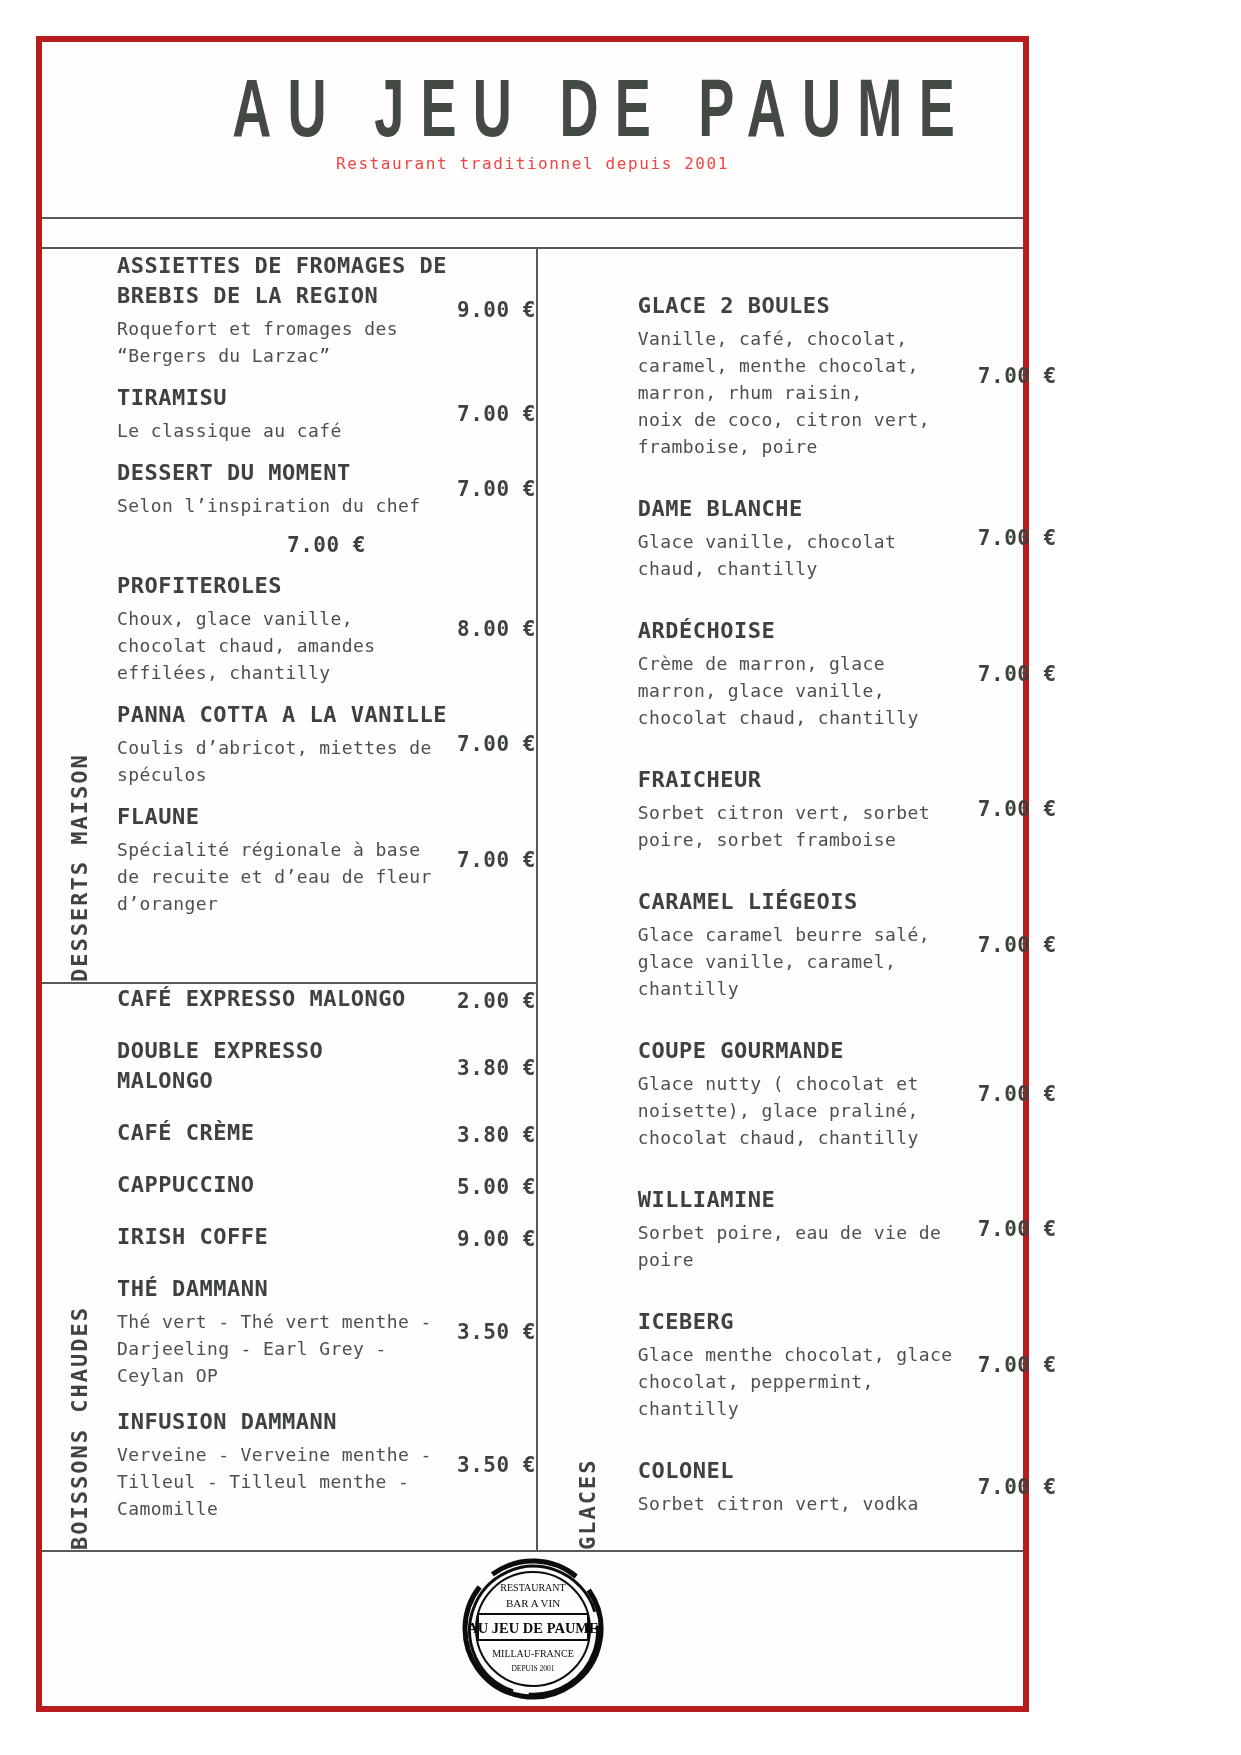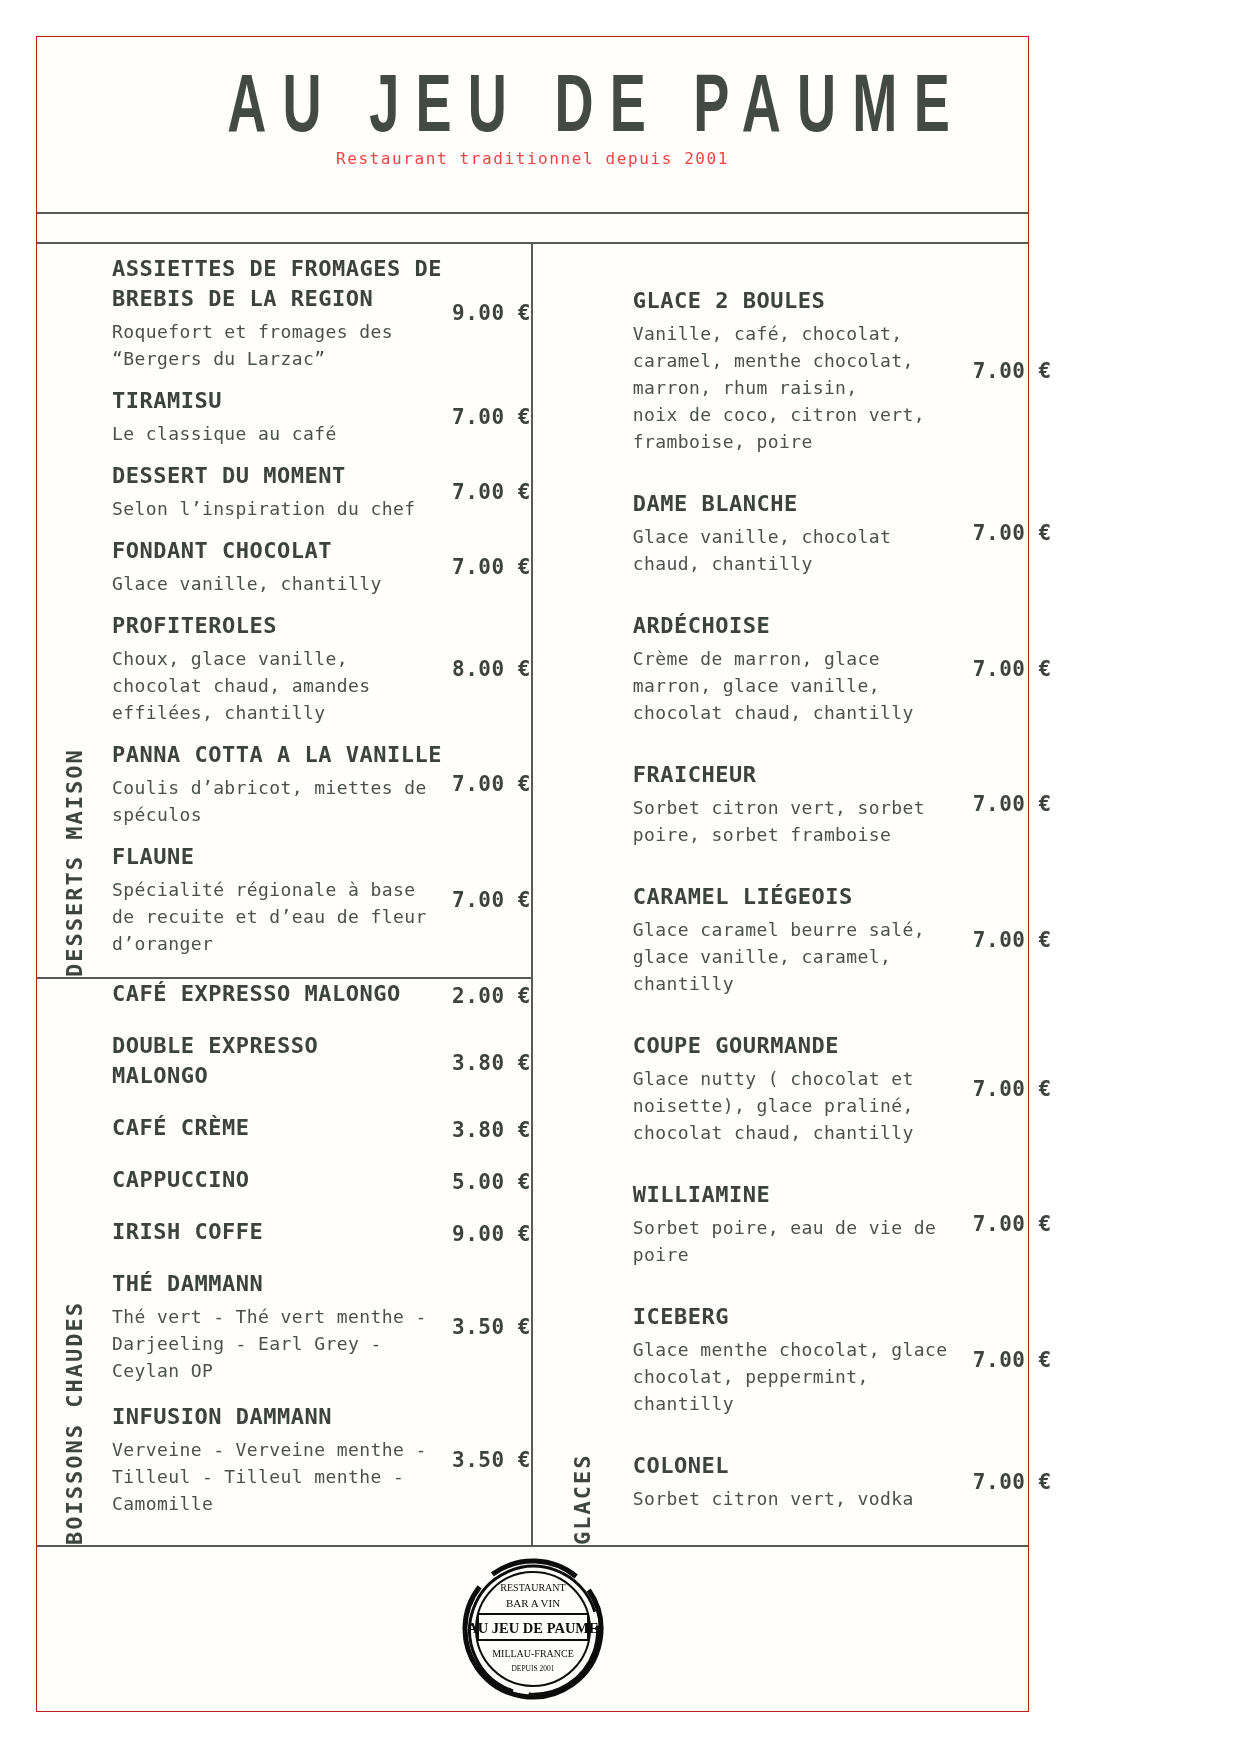--- a/index.html
+++ b/index.html
@@ -8,21 +8,21 @@
     width: 1241px; height: 1755px;
     font-family: "DejaVu Sans Mono", monospace;
     color: #3e453f;
     position: relative;
     overflow: hidden;
   }
   .page {
     position: absolute;
     left: 36px; top: 36px;
     width: 993px; height: 1676px;
-    border: 1px solid #b91c1c;
+    border: 6px solid #b91c1c;
     background: #fffefd;
     display: flex;
     flex-direction: column;
   }
   
   .header {
     height: 177px;
     border-bottom: 2px solid #565b56;
     text-align: center;
     padding-top: 22px;
@@ -74,21 +74,21 @@
     font-weight: bold;
     font-size: 22px;
     letter-spacing: 2px;
     color: #3e453f;
     white-space: nowrap;
   }
   .sec-desserts .v-label { margin-top: 122px; }
   .sec-boissons .v-label { margin-top: 28px; }
   .sec-glaces  .v-label { margin-top: 400px; }
   .items { flex: 1; display: flex; flex-direction: column; }
-  .sec-desserts .items { padding-top: 10px; }
+  .sec-desserts .items { padding-top: 2px; }
   .sec-boissons .items { }
   .sec-glaces  .items { padding-top: 42px; }
   .item { display: flex; align-items: center; }
   .sec-desserts .item { margin-bottom: 14px; }
   .sec-boissons .item { margin-bottom: 18px; }
   .sec-glaces  .item { margin-bottom: 34px; }
   .item-text { width: 340px; flex: 0 0 auto; }
   .item-name {
     font-weight: bold;
     font-size: 22px;
@@ -160,24 +160,20 @@
               <div class="item-price">7.00 €</div>
             </div>
             <div class="item">
               <div class="item-text">
                 <div class="item-name">DESSERT DU MOMENT</div>
                 <div class="item-desc">Selon l’inspiration du chef</div>
               </div>
               <div class="item-price">7.00 €</div>
             </div>
             <div class="item">
-              <div class="item-text">
-                <div class="item-name">FONDANT CHOCOLAT</div>
-                <div class="item-desc">Glace vanille, chantilly</div>
-              </div>
               <div class="item-price">7.00 €</div>
             </div>
             <div class="item">
               <div class="item-text">
                 <div class="item-name">PROFITEROLES</div>
                 <div class="item-desc">Choux, glace vanille,
 chocolat chaud, amandes
 effilées, chantilly</div>
               </div>
               <div class="item-price">8.00 €</div>

